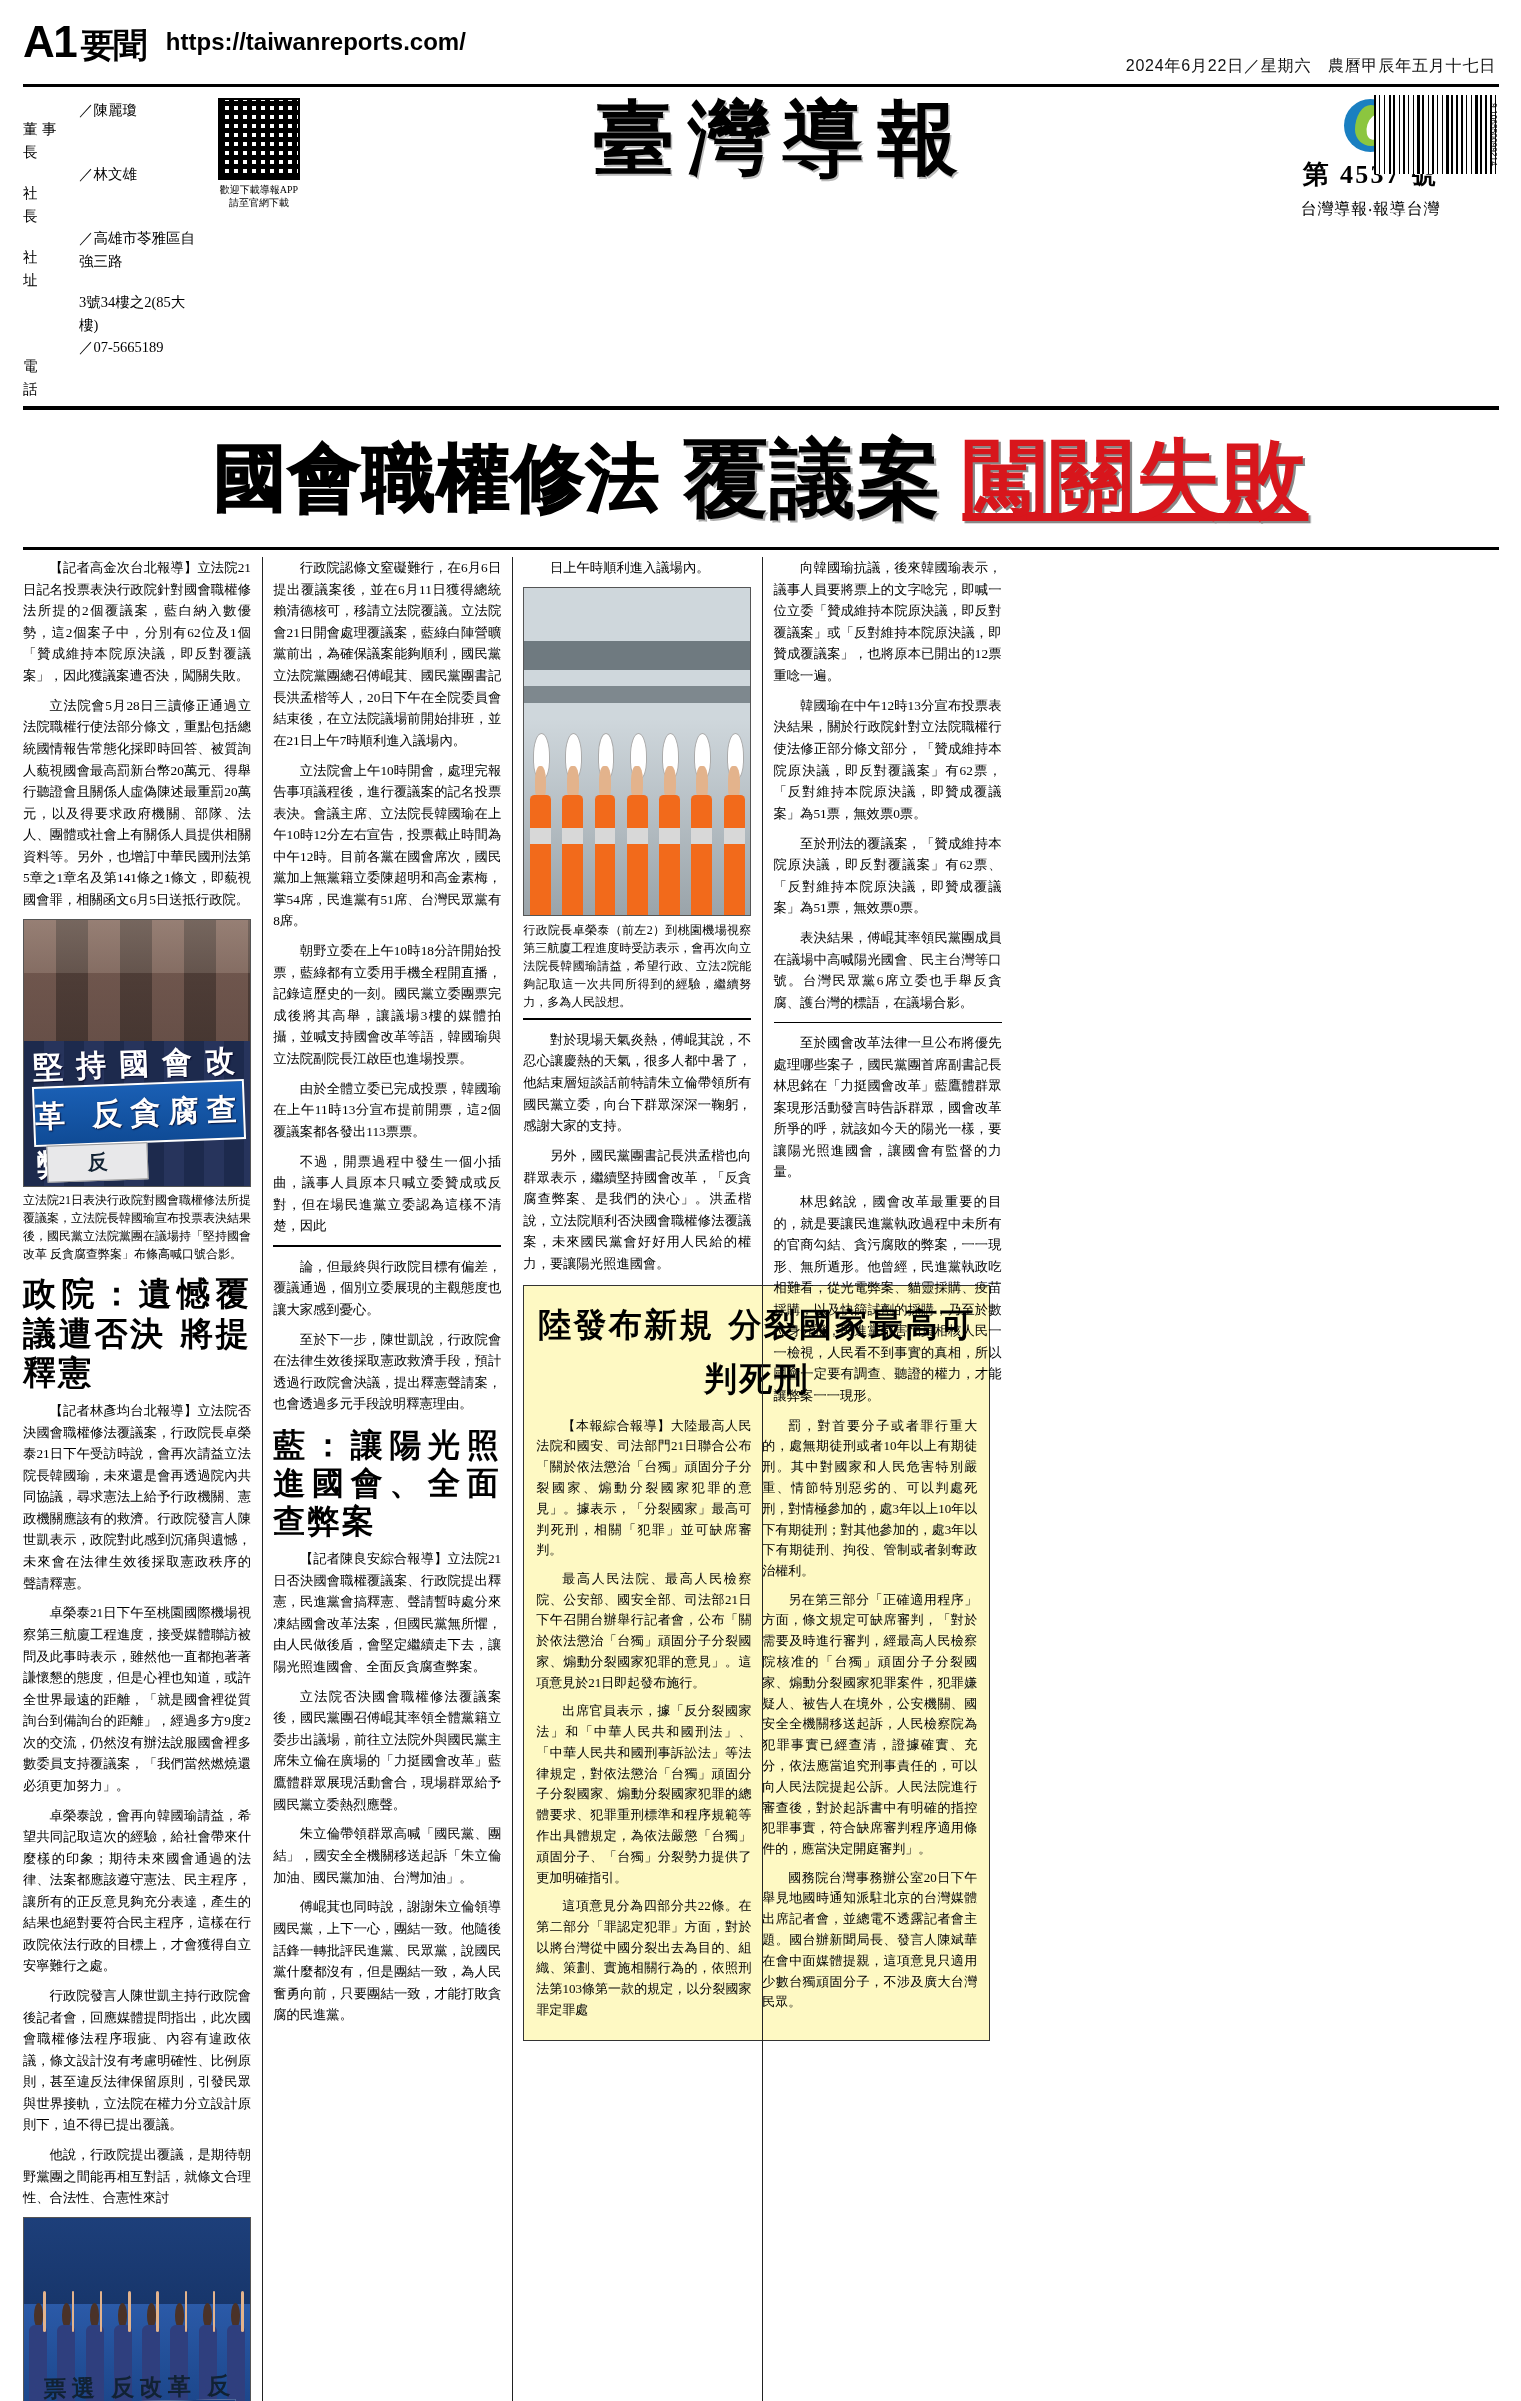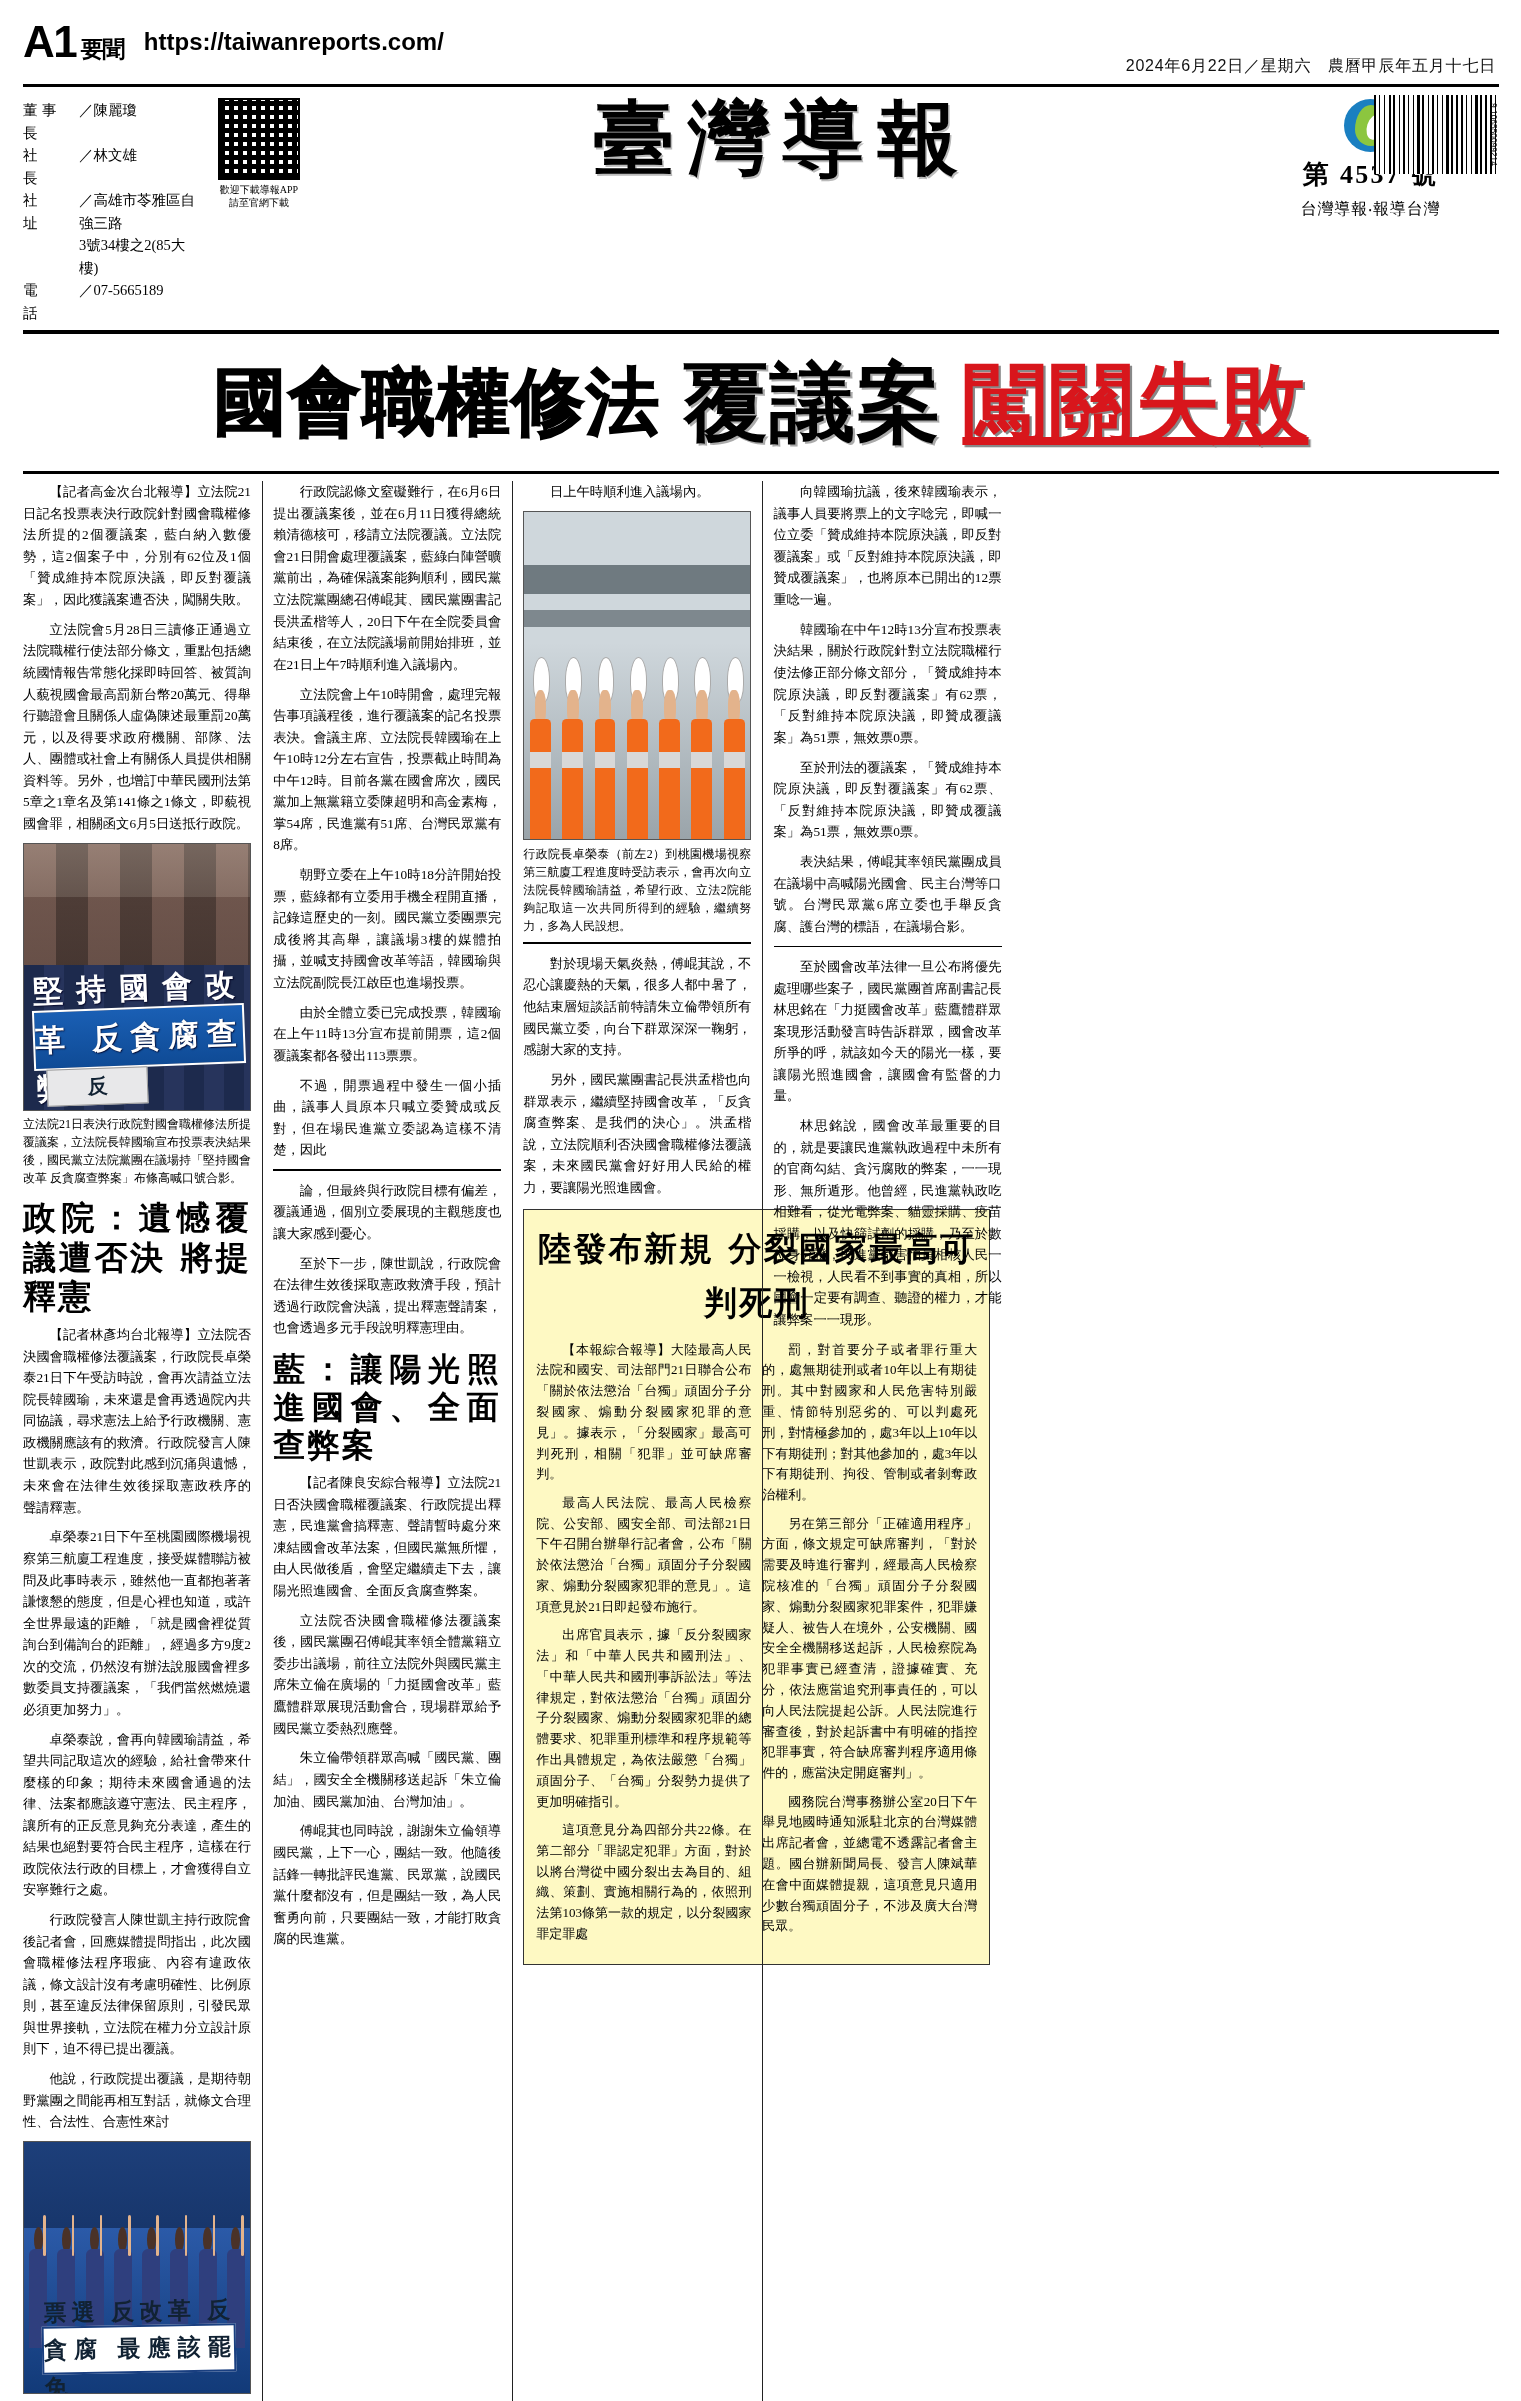--- a/index.html
+++ b/index.html
@@ -3,30 +3,30 @@
 <meta charset="utf-8">
 <style>
   html,body{margin:0;padding:0;background:#fff;}
   body{width:1522px;font-family:"Liberation Serif","DejaVu Serif",serif;color:#000;}
   .page{width:1522px;position:relative;padding:0 0 15px 0;box-sizing:border-box;}
 
   
   .topbar{display:flex;align-items:center;padding:7.6px 26px 4.6px 23px;box-sizing:border-box;}
   .pagecode{font-family:"Liberation Sans","DejaVu Sans",sans-serif;font-weight:bold;font-size:41px;letter-spacing:-1.5px;line-height:1;}
   .pagecode .a1{font-size:44px;}
-  .pagecode .zh{font-size:23px;margin-left:4.6px;}
+  .pagecode .zh{font-size:34px;margin-left:4.6px;}
   .topurl{font-family:"Liberation Sans","DejaVu Sans",sans-serif;font-weight:bold;font-size:24px;margin-left:20px;letter-spacing:0px;}
   .topdate{margin-left:auto;font-size:16px;font-family:"Liberation Sans","DejaVu Sans",sans-serif;letter-spacing:0.8px;color:#111;margin-top:48px;}
   .rule-top{height:3px;background:#000;margin:3px 23px 0 23px;}
 
   
   .masthead{display:flex;align-items:flex-start;padding:7.6px 26px 3px 23px;box-sizing:border-box;}
   .mh-left{width:175px;font-size:14.5px;line-height:1.55;padding-top:4.6px;}
   .mh-left .row{display:flex;}
-  .mh-left .lbl{width:56px;letter-spacing:4.6px;}
+  .mh-left .lbl{width:56px;letter-spacing:4.6px;margin-top:19px;}
   .mh-left .val{flex:1;}
   .mh-qr{width:122px;text-align:center;padding-top:3px;}
   .qrbox{width:82px;height:82px;margin:0 auto;background:
      repeating-linear-gradient(90deg,#000 0 4.6px,#fff 4.6px 9px),
      repeating-linear-gradient(0deg,#000 0 4.6px,transparent 4.6px 9px);
      background-blend-mode:multiply;border:2.3px solid #000;box-sizing:border-box;}
   .qrcap{font-size:10px;line-height:1.3;margin-top:3px;letter-spacing:0px;}
   .mh-title{flex:1;text-align:center;}
   .mh-title .big{font-family:"DejaVu Serif","Liberation Serif",serif;font-weight:bold;font-size:81px;letter-spacing:13.7px;line-height:1.05;text-shadow:1.5px 1.5px 0 #bbb;}
   .mh-right{width:251px;text-align:center;padding-top:4.6px;position:relative;}

